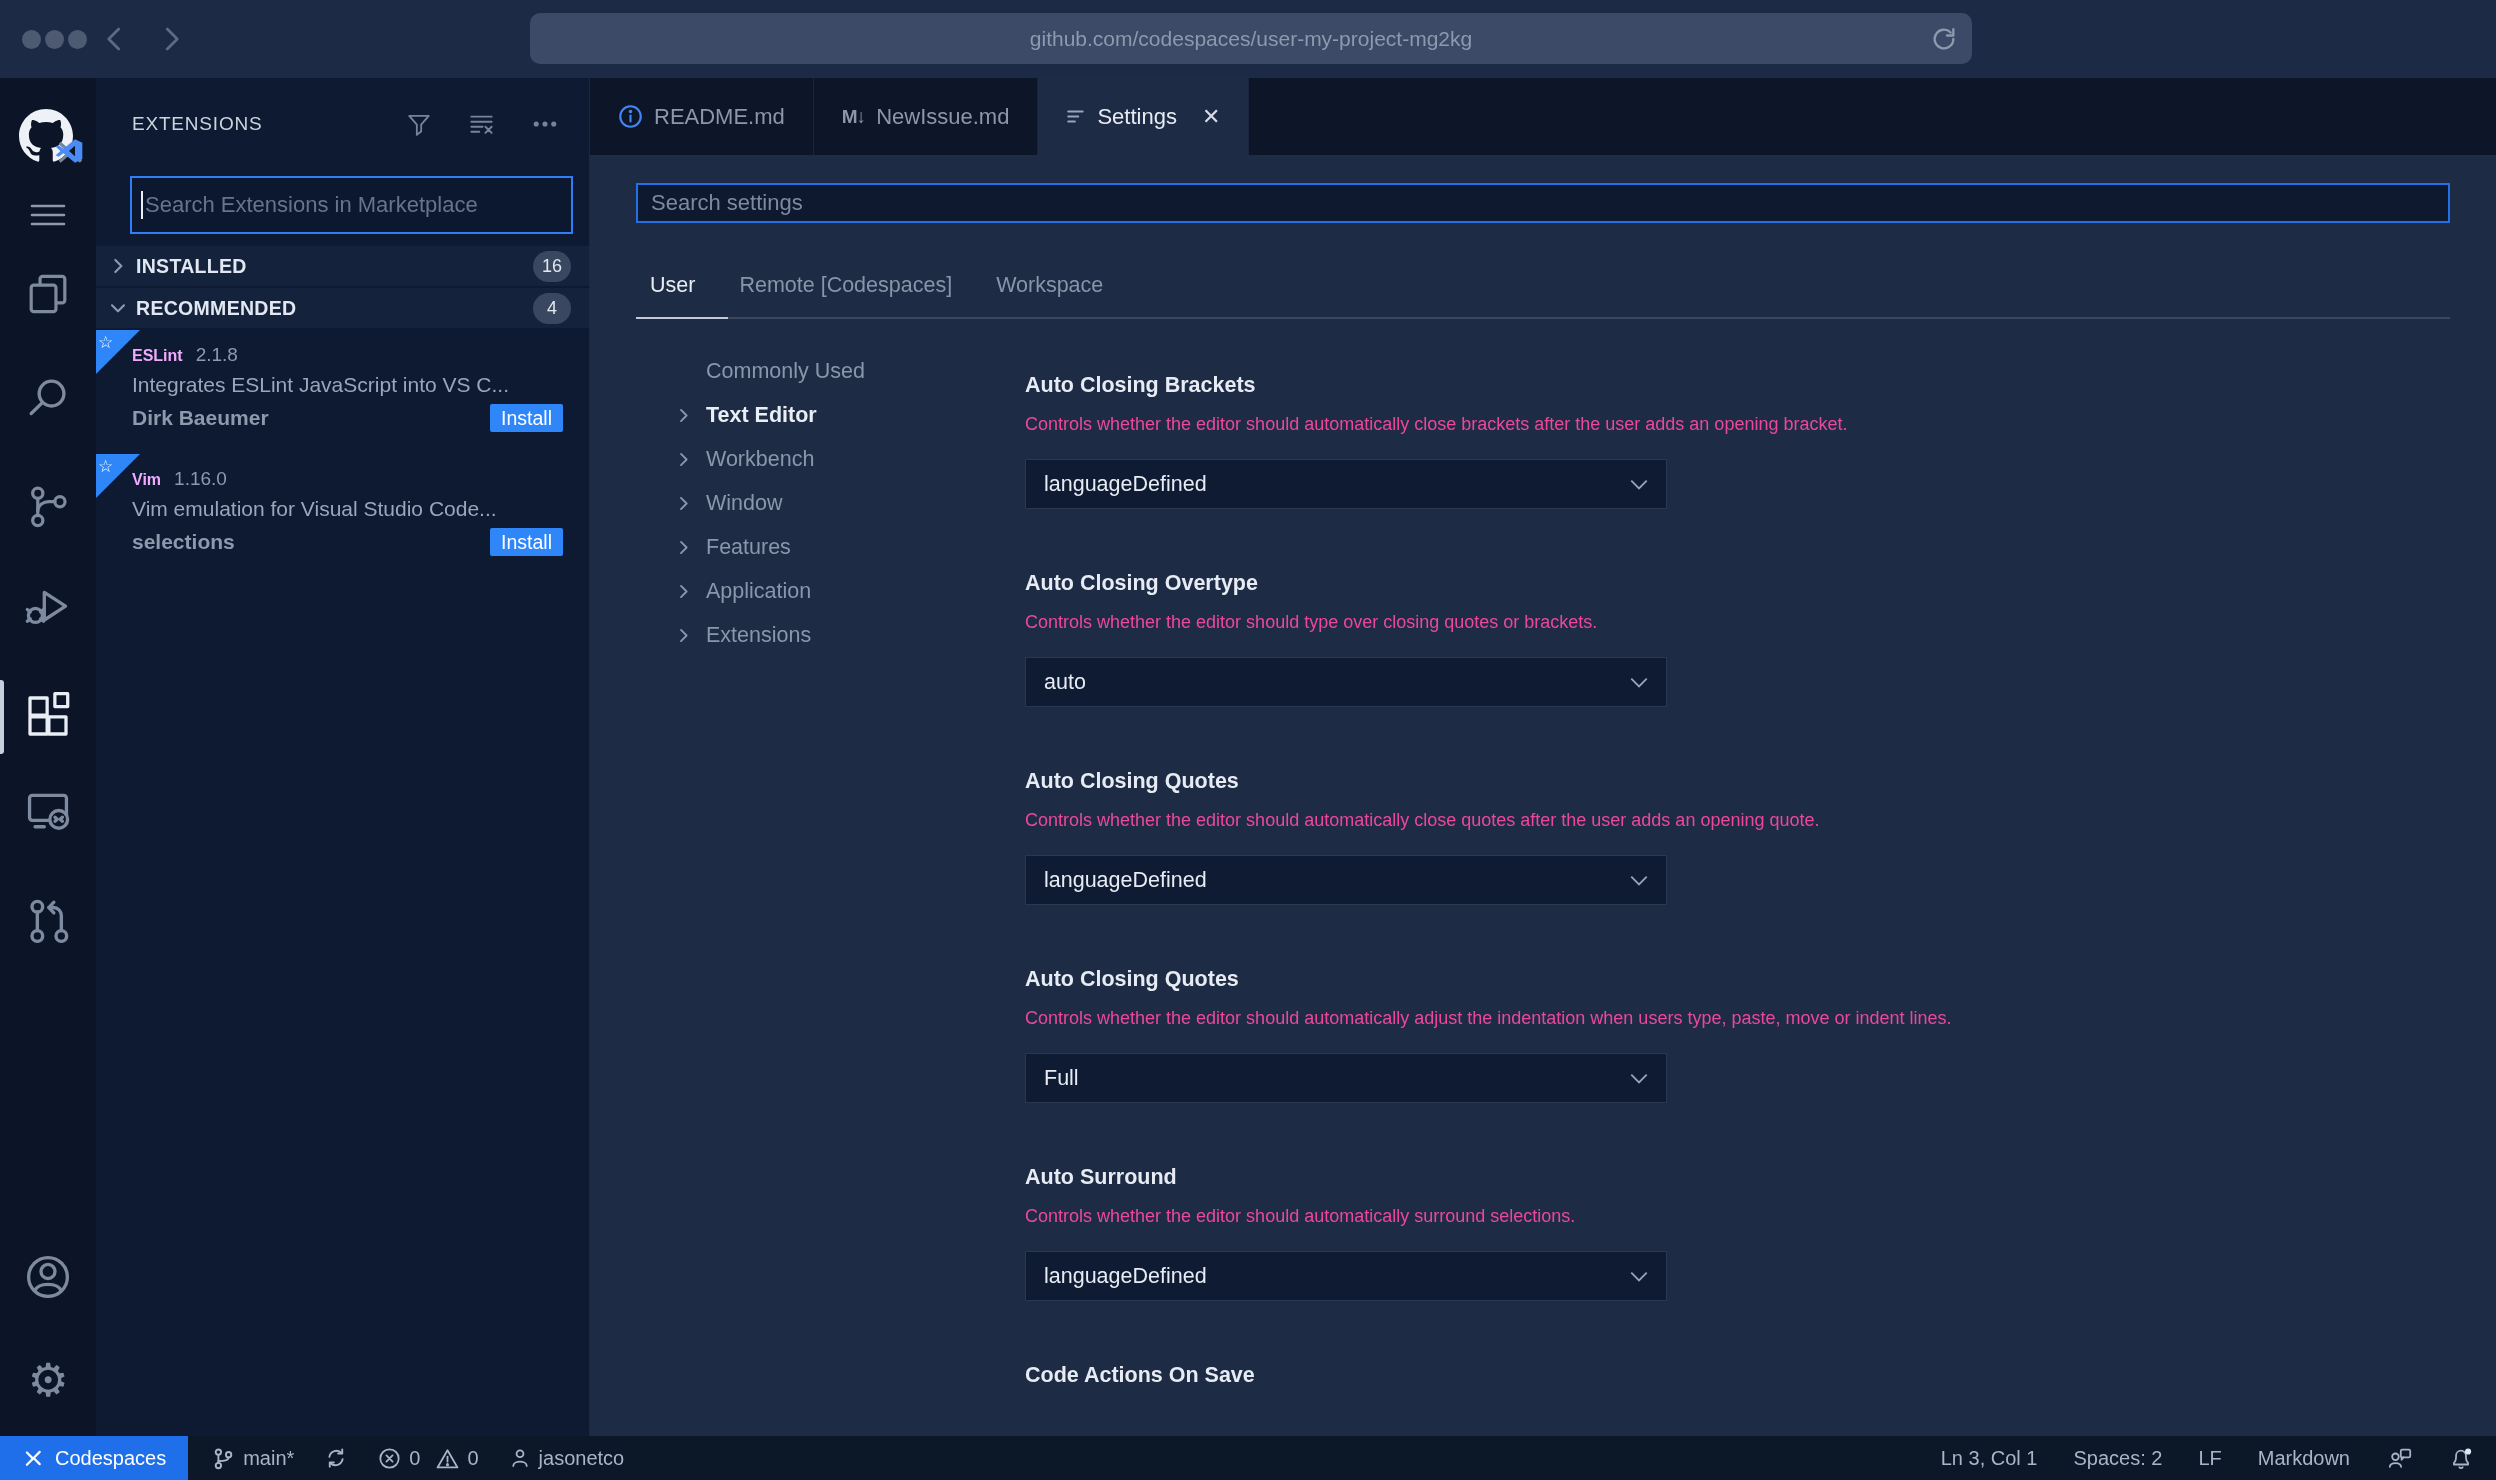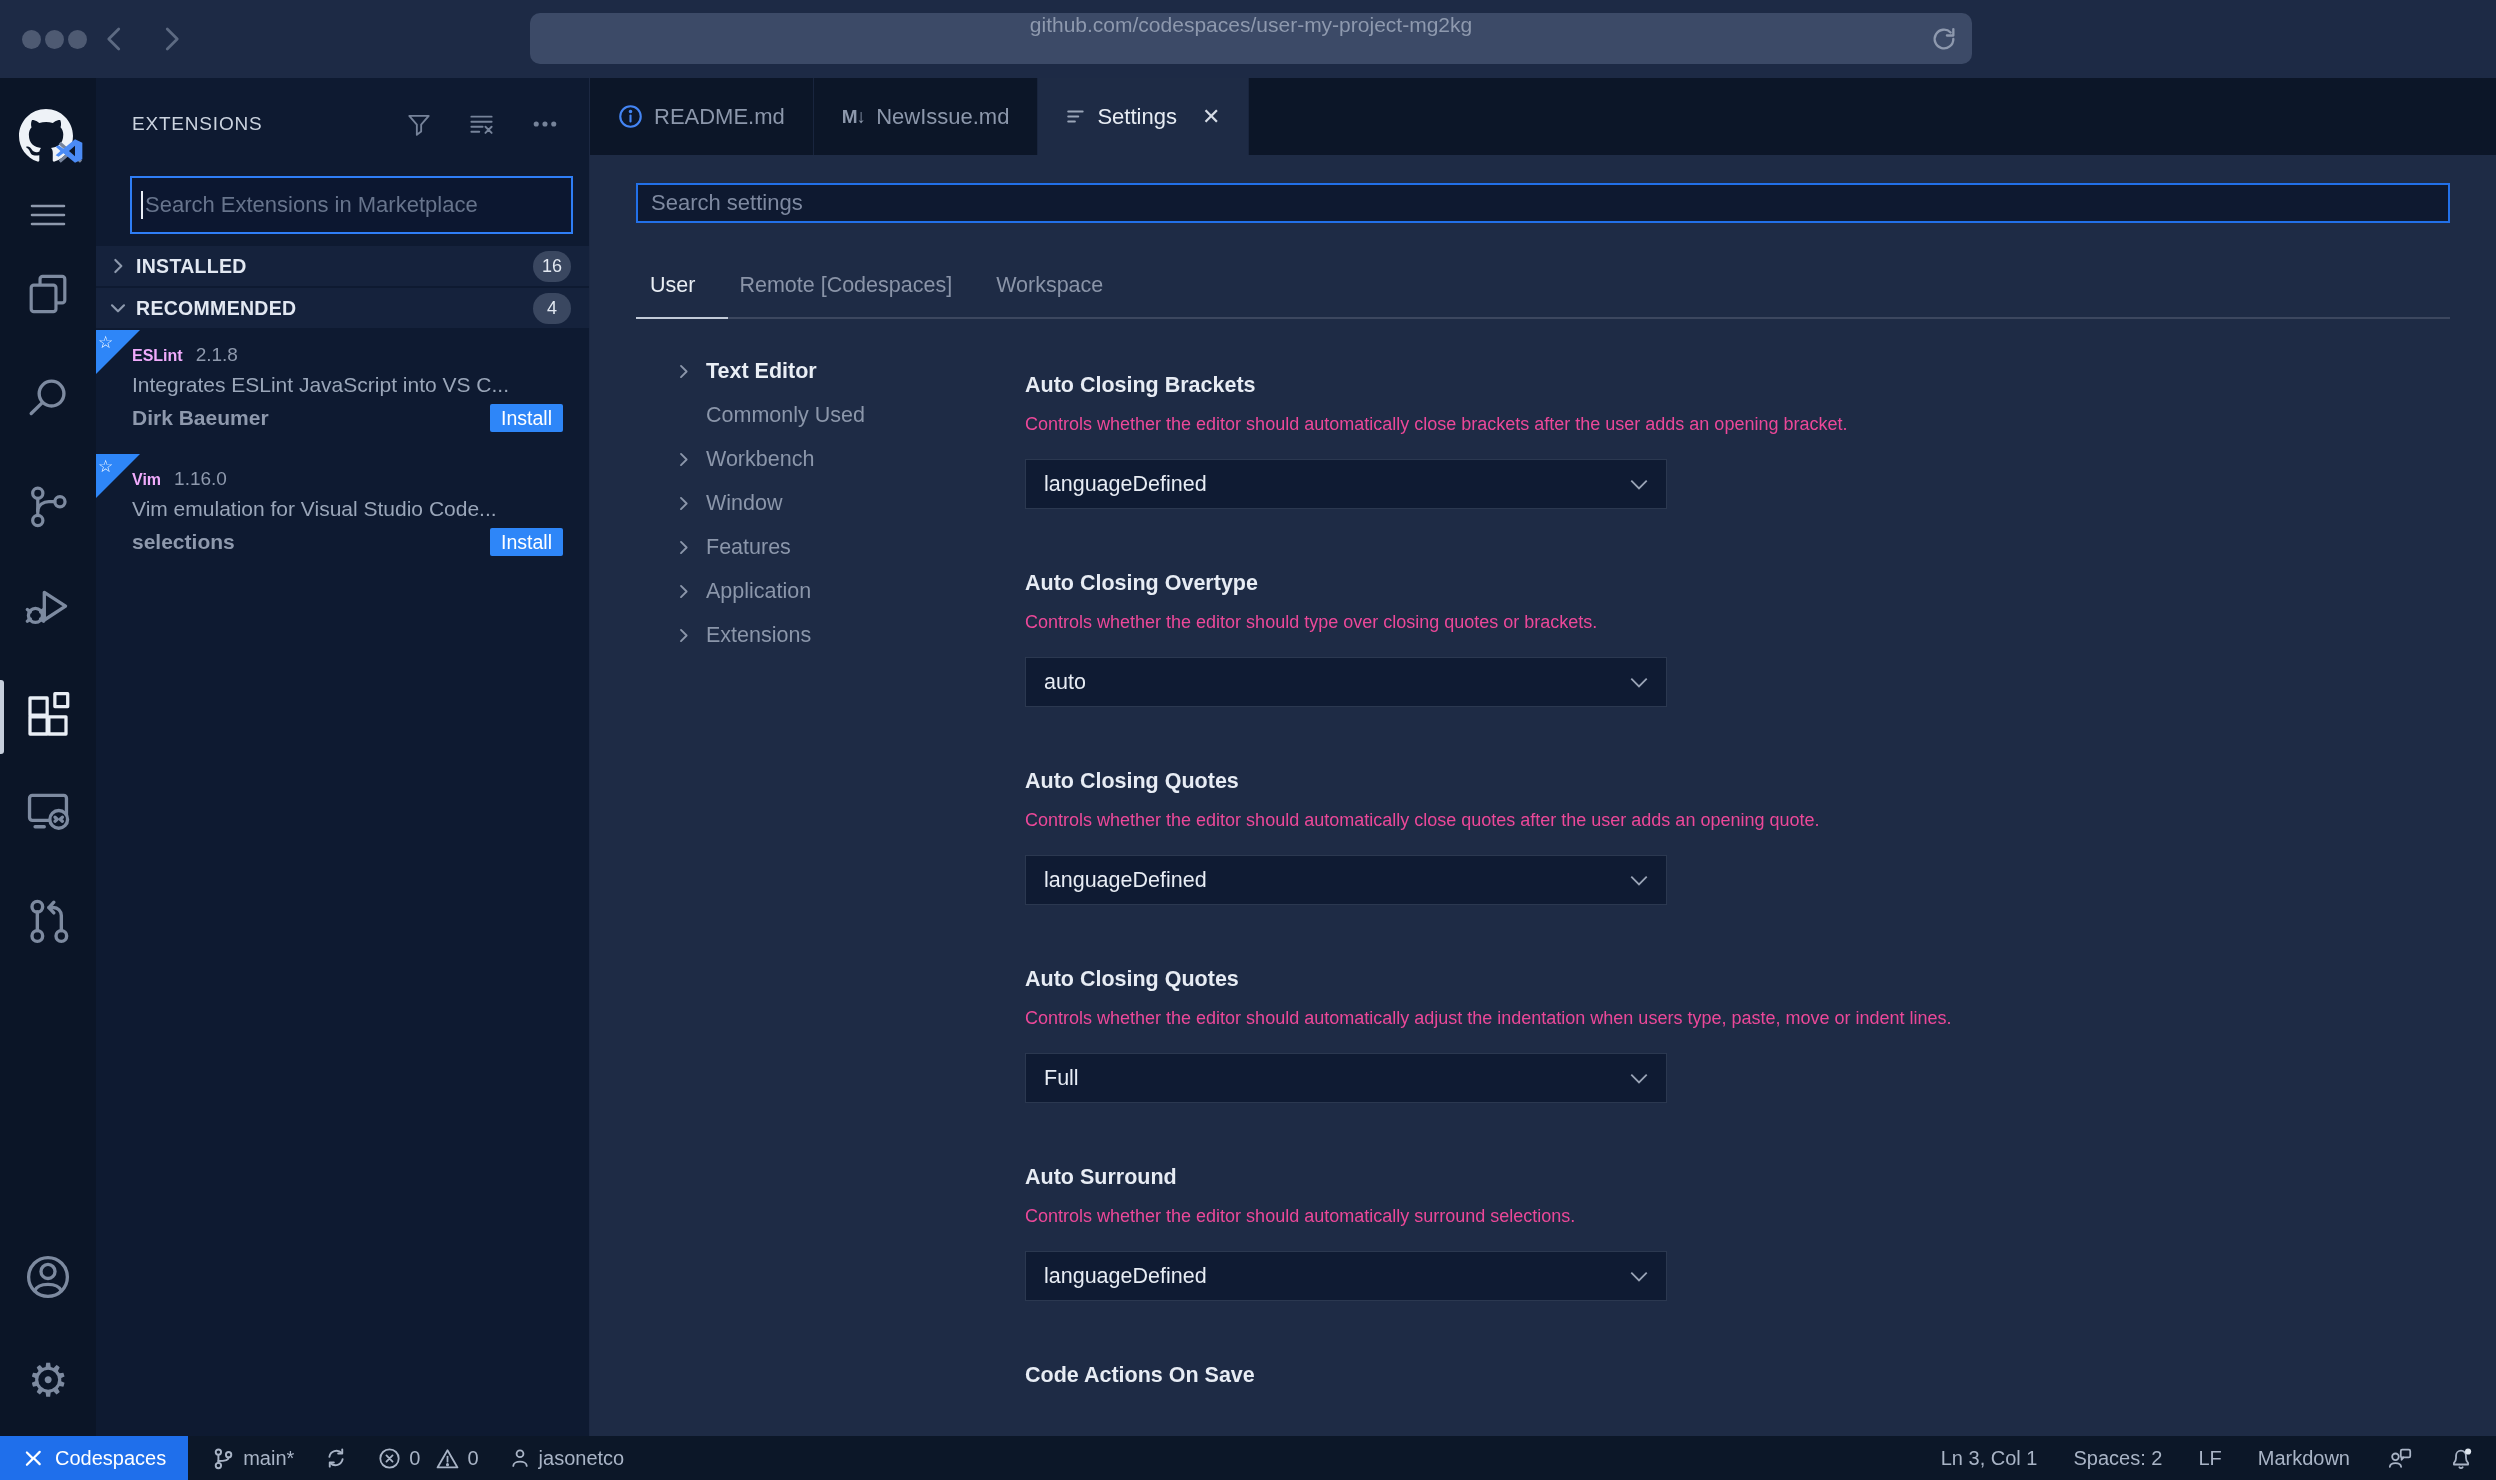--- a/index.html
+++ b/index.html
@@ -6,21 +6,21 @@
   html,body { background:#060b16; }
   body { font-family:"Liberation Sans", sans-serif; }
   .window { position:relative; width:2496px; height:1480px; background:#1d2a45; overflow:hidden; }
 
   
   .chrome { position:relative; height:78px; background:#1d2a45; }
   .traffic { position:absolute; top:30px; left:22px; display:flex; gap:4px; }
   .dot { width:19px; height:19px; border-radius:50%; background:#4e5a72; }
   .navbtns { position:absolute; top:24px; left:100px; display:flex; gap:26px; color:#5d6a82; }
   .urlbar { position:absolute; left:530px; top:13px; width:1442px; height:51px; background:#3c4a67;
-            border-radius:10px; display:flex; align-items:flex-start; justify-content:center; }
+            border-radius:10px; display:flex; align-items:center; justify-content:center; }
   .urlbar .url { color:#8e99ae; font-size:21px; }
   .reload { position:absolute; right:14px; top:12px; color:#8e99ae; }
 
   
   .main { display:flex; height:1358px; }
 
   
   .activitybar { position:relative; width:96px; background:#0b1527; flex:none; }
   .ab-item { position:absolute; left:0; width:96px; height:56px; display:flex; align-items:center; justify-content:center; color:#7d8aa0; }
   .ab-item.active { color:#e9eef5; }
@@ -322,31 +322,31 @@
           <span class="scope active">User</span>
           <span class="scope">Remote [Codespaces]</span>
           <span class="scope">Workspace</span>
         </div>
         <div class="scope-rule">
             <div class="seg"></div>
           </div>
 
         <div class="set-body">
           <div class="toc">
+            <div class="toc-item noarrow">
+                <span class="tlabel">Commonly Used</span>
+              </div>
             <div class="toc-item active">
               <span class="tchev">
                   <svg class="ic" width="15" height="15" viewBox="0 0 12 12" fill="none" stroke="currentColor" stroke-width="1.5" stroke-linecap="round" stroke-linejoin="round">
                     <path d="M4 1.5 L8.5 6 L4 10.5"></path>
                   </svg>
                 </span>
               <span class="tlabel">Text Editor</span>
             </div>
-            <div class="toc-item noarrow">
-                <span class="tlabel">Commonly Used</span>
-              </div>
             <div class="toc-item">
               <span class="tchev">
                   <svg class="ic" width="15" height="15" viewBox="0 0 12 12" fill="none" stroke="currentColor" stroke-width="1.5" stroke-linecap="round" stroke-linejoin="round">
                     <path d="M4 1.5 L8.5 6 L4 10.5"></path>
                   </svg>
                 </span>
               <span class="tlabel">Workbench</span>
             </div>
             <div class="toc-item">
               <span class="tchev">

